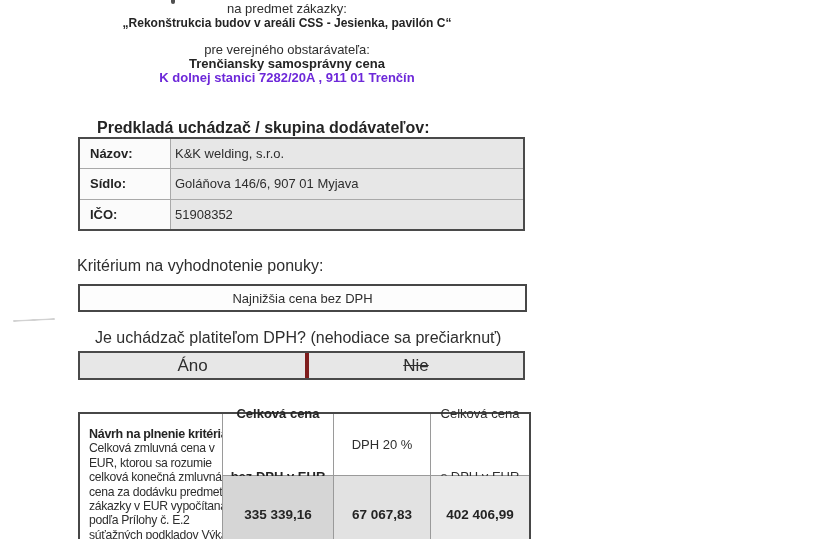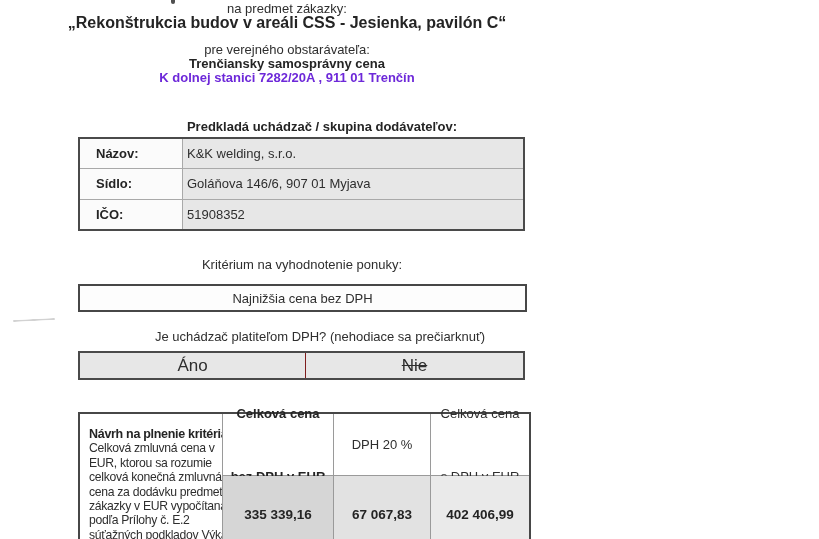--- a/index.html
+++ b/index.html
@@ -6,54 +6,54 @@
   .page {
     position:relative; width:819px; height:539px; overflow:hidden;
     background:#ffffff; font-family:"Liberation Sans", sans-serif;
     color:#2e2e2e;
   }
 
   
   .top-line { position:absolute; left:62px; width:450px; text-align:center;
               font-size:13px; line-height:14px; }
   #intro-subject-label   { top:2px; }
-  #intro-subject-title   { top:16px; font-weight:bold; font-size:16px; color:#242424; }
+  #intro-subject-title   { top:16px; font-weight:bold; font-size:12px; color:#242424; }
   #intro-authority-label { top:43px; }
   #intro-authority-name  { top:57px; font-weight:bold; color:#242424; }
   #intro-authority-addr  { top:71px; font-weight:bold; color:#6d28d9; }
 
   
-  .section-label { position:absolute; width:450px; text-align:center; font-size:13px; }
+  .section-label { position:absolute; width:450px; font-size:16px; }
   #lbl-bidder    { left:97px; top:119px; font-weight:bold; color:#242424; }
   #lbl-criterion { left:77px; top:257px; }
   #lbl-vat       { left:95px; top:329px; }
 
   
   .bidder-table { position:absolute; left:78px; top:137px; width:447px; height:94px;
                   box-sizing:border-box; border:2px solid #4a4a4a; background:#fbfbfb;
                   display:flex; flex-direction:column; }
   .bidder-row { flex:1; display:flex; border-bottom:1px solid #a9a9a9; min-height:0; }
   .bidder-row:last-child { border-bottom:none; }
-  .bidder-label { width:102px; box-sizing:border-box; display:flex; align-items:center;
-                  padding-left:16px; font-size:13px; font-weight:bold; color:#242424; }
+  .bidder-label { width:90px; box-sizing:border-box; display:flex; align-items:center;
+                  padding-left:10px; font-size:13px; font-weight:bold; color:#242424; }
   .bidder-value { flex:1; display:flex; align-items:center; padding-left:4px;
                   font-size:13px; background:#e7e7e7; border-left:1px solid #a9a9a9; }
 
   
   .criterion-box { position:absolute; left:78px; top:284px; width:449px; height:28px;
                    box-sizing:border-box; border:2px solid #474747; background:#fdfdfd;
                    display:flex; align-items:center; justify-content:center; font-size:13px; }
 
   
   .vat-table { position:absolute; left:78px; top:351px; width:447px; height:29px;
                box-sizing:border-box; border:2px solid #4a4a4a; background:#e7e7e7;
                display:flex; }
   .vat-cell { display:flex; align-items:center; justify-content:center; font-size:17px; }
   .vat-yes { width:225px; }
-  .vat-no  { flex:1; border-left:1px solid #7f1d1d;text-align:center; }
+  .vat-no  { flex:1; border-left:4px solid #7f1d1d;text-align:center; }
   .struck  { text-decoration:line-through; }
 
   
   .price-table { position:absolute; left:78px; top:412px; width:453px; height:142px;
                  box-sizing:border-box; border:2px solid #474747; background:#fff;
                  display:grid; grid-template-columns:142px 111px 97px 1fr;
                  grid-template-rows:62px 1fr; }
   .pt-c1 { grid-row:1/3; padding:13px 4px 0 9px; overflow:hidden; }
   .pt-c1 .h { font-weight:bold; font-size:12.5px; line-height:14.4px;
               white-space:nowrap; letter-spacing:-0.3px; color:#242424; }

